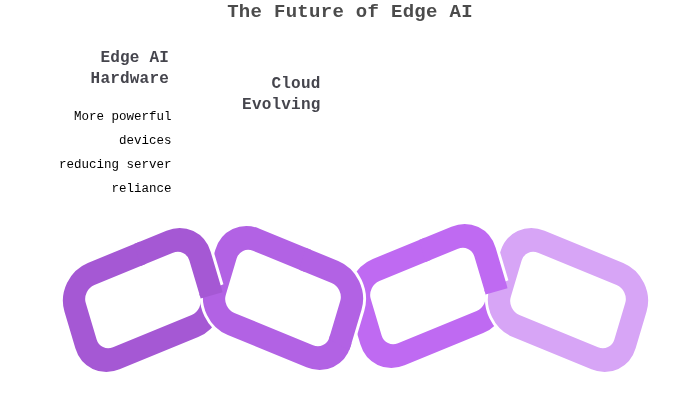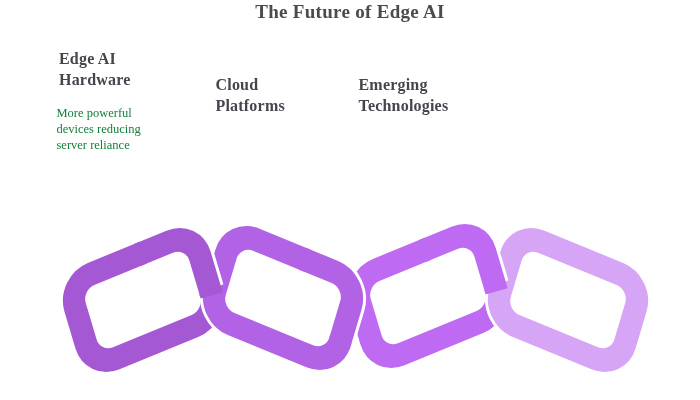--- a/index.html
+++ b/index.html
@@ -1,32 +1,32 @@
 <!DOCTYPE html>
 <html><head>
 <meta charset="utf-8">
 <style>
   html,body { margin:0; padding:0; background:#ffffff; }
   .canvas {
     position:relative; width:700px; height:400px; background:#ffffff;
-    font-family:Liberation Serif, serif; overflow:hidden;
+    font-family:Liberation Mono, monospace; overflow:hidden;
   }
   .title {
     position:absolute; top:1px; left:0; width:700px; margin:0;
     text-align:center; font-size:19px; font-weight:700; color:#4b4b4b;
     letter-spacing:0.3px;
   }
-  .col { position:absolute; text-align:left; }
+  .col { position:absolute; text-align:right; }
   .col-heading {
     margin:0 auto; font-size:16px; font-weight:700; line-height:21px;
     color:#45454d; letter-spacing:0.2px;
   }
   .col-desc {
-    margin:15px auto 0; font-size:12.5px; font-weight:400; line-height:16px;
-    color:#15803d;
+    margin:15px auto 0; font-size:12.5px; font-weight:400; line-height:24px;
+    color:#000000;
   }
   .col-1 { left:36px;  width:156px; top:48px; }
   .col-2 { left:190px; width:156px; top:74px; }
   .col-3 { left:346px; width:160px; top:74px; }
   .col-4 { left:502px; width:156px; top:48px; }
   .col-1 .col-heading { width:110px; }
   .col-2 .col-heading { width:105px; }
   .col-3 .col-heading { width:135px; }
   .col-4 .col-heading { width:115px; }
   .col-1 .col-desc { width:115px; }
@@ -45,25 +45,24 @@
 <div class="canvas">
 
   <h1 class="title">The Future of Edge AI</h1>
 
   <div class="col col-1">
     <div class="col-heading">Edge AI Hardware</div>
     <div class="col-desc">More powerful devices reducing server reliance</div>
   </div>
 
   <div class="col col-2">
-    <div class="col-heading">Cloud Platforms</div>
+    <div class="col-heading">Cloud Evolving</div>
   </div>
 
   <div class="col col-3">
-    <div class="col-heading">Emerging Technologies</div>
   </div>
 
 
   <svg class="chain-svg" viewBox="0 0 700 204" aria-hidden="true">
 
     <rect class="lk-outline" x="-67.5" y="-44" width="135" height="88" rx="25" ry="25" transform="matrix(0.925 -0.380 0.286 0.958 143 104)" stroke="#ffffff"></rect>
     <rect class="lk-color" x="-67.5" y="-44" width="135" height="88" rx="25" ry="25" transform="matrix(0.925 -0.380 0.286 0.958 143 104)" stroke="#a558d4"></rect>
 
     <rect class="lk-outline" x="-67.5" y="-44" width="135" height="88" rx="25" ry="25" transform="matrix(0.925 0.380 -0.286 0.958 283 102)" stroke="#ffffff"></rect>
     <rect class="lk-color" x="-67.5" y="-44" width="135" height="88" rx="25" ry="25" transform="matrix(0.925 0.380 -0.286 0.958 283 102)" stroke="#b262e4"></rect>

